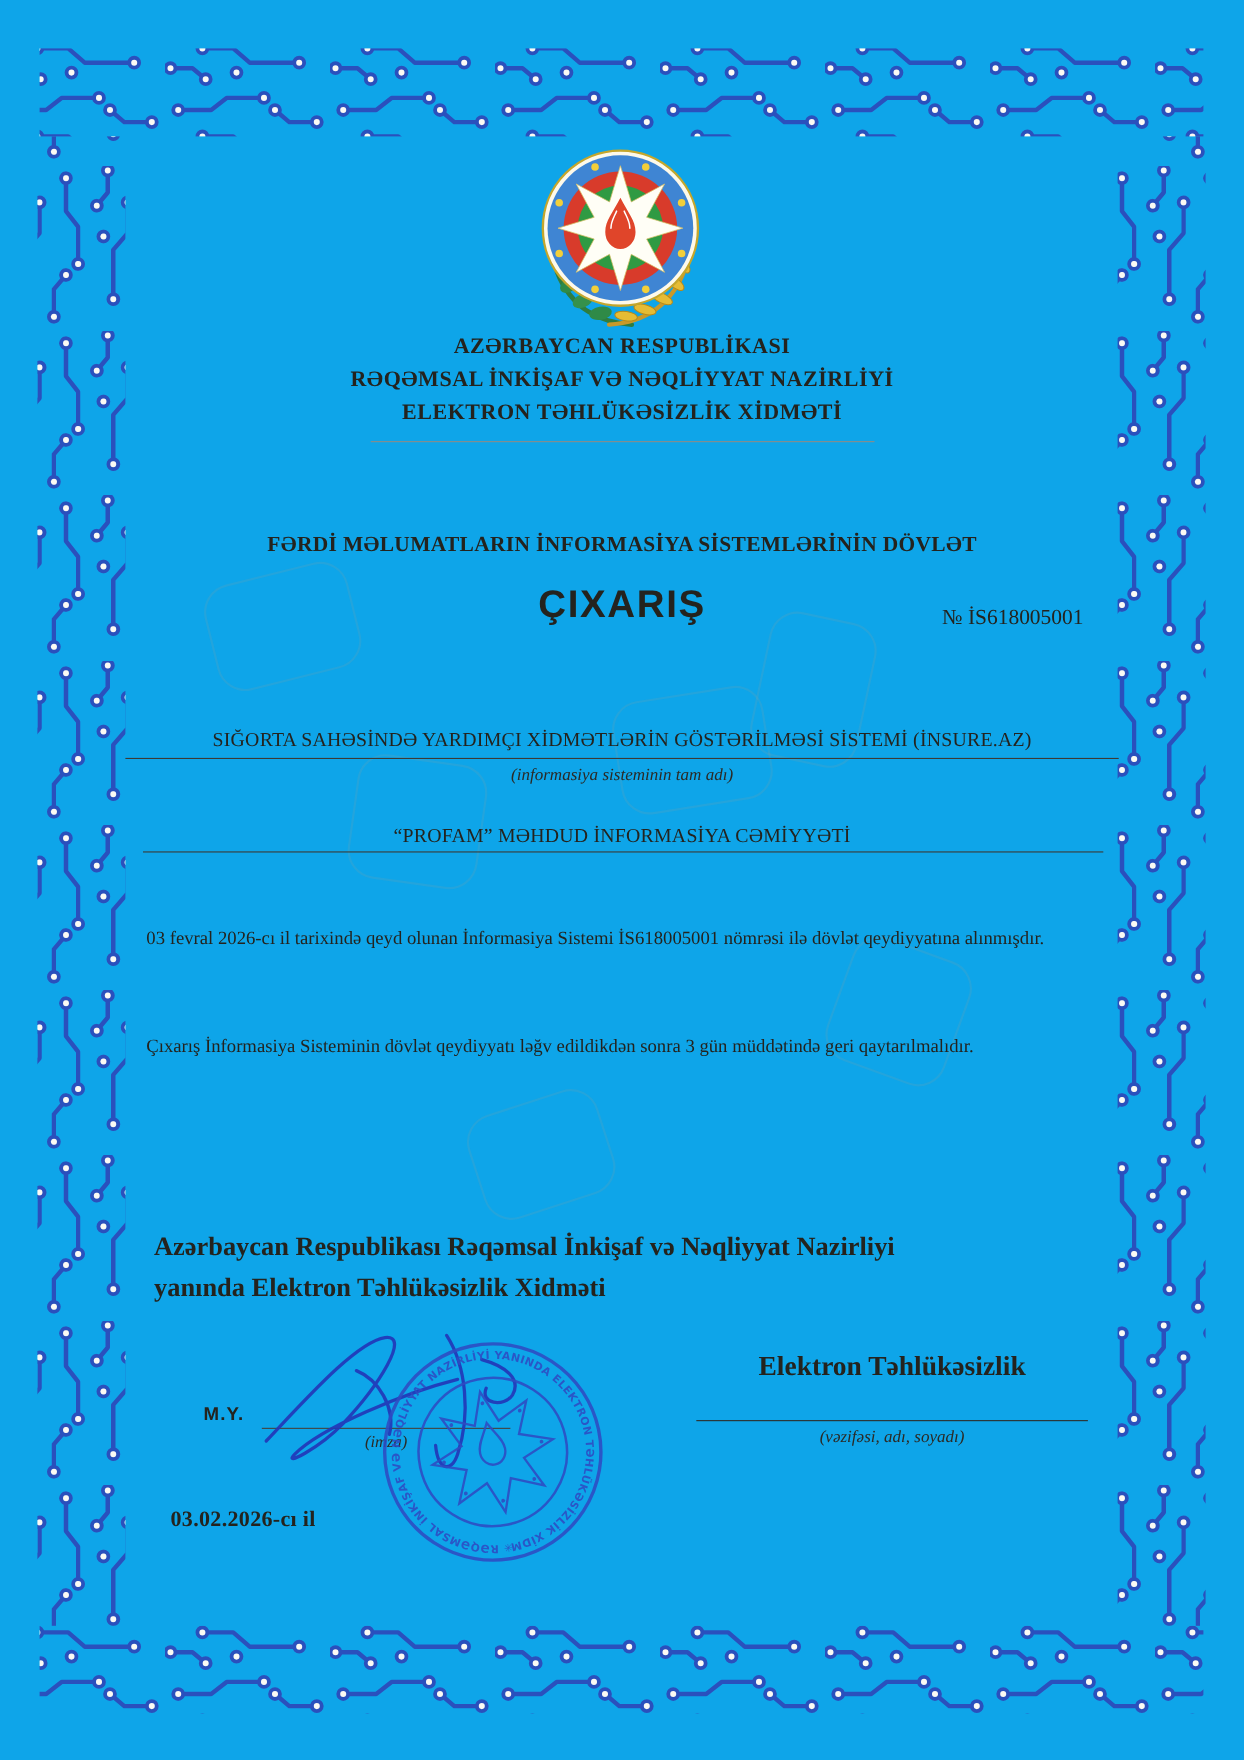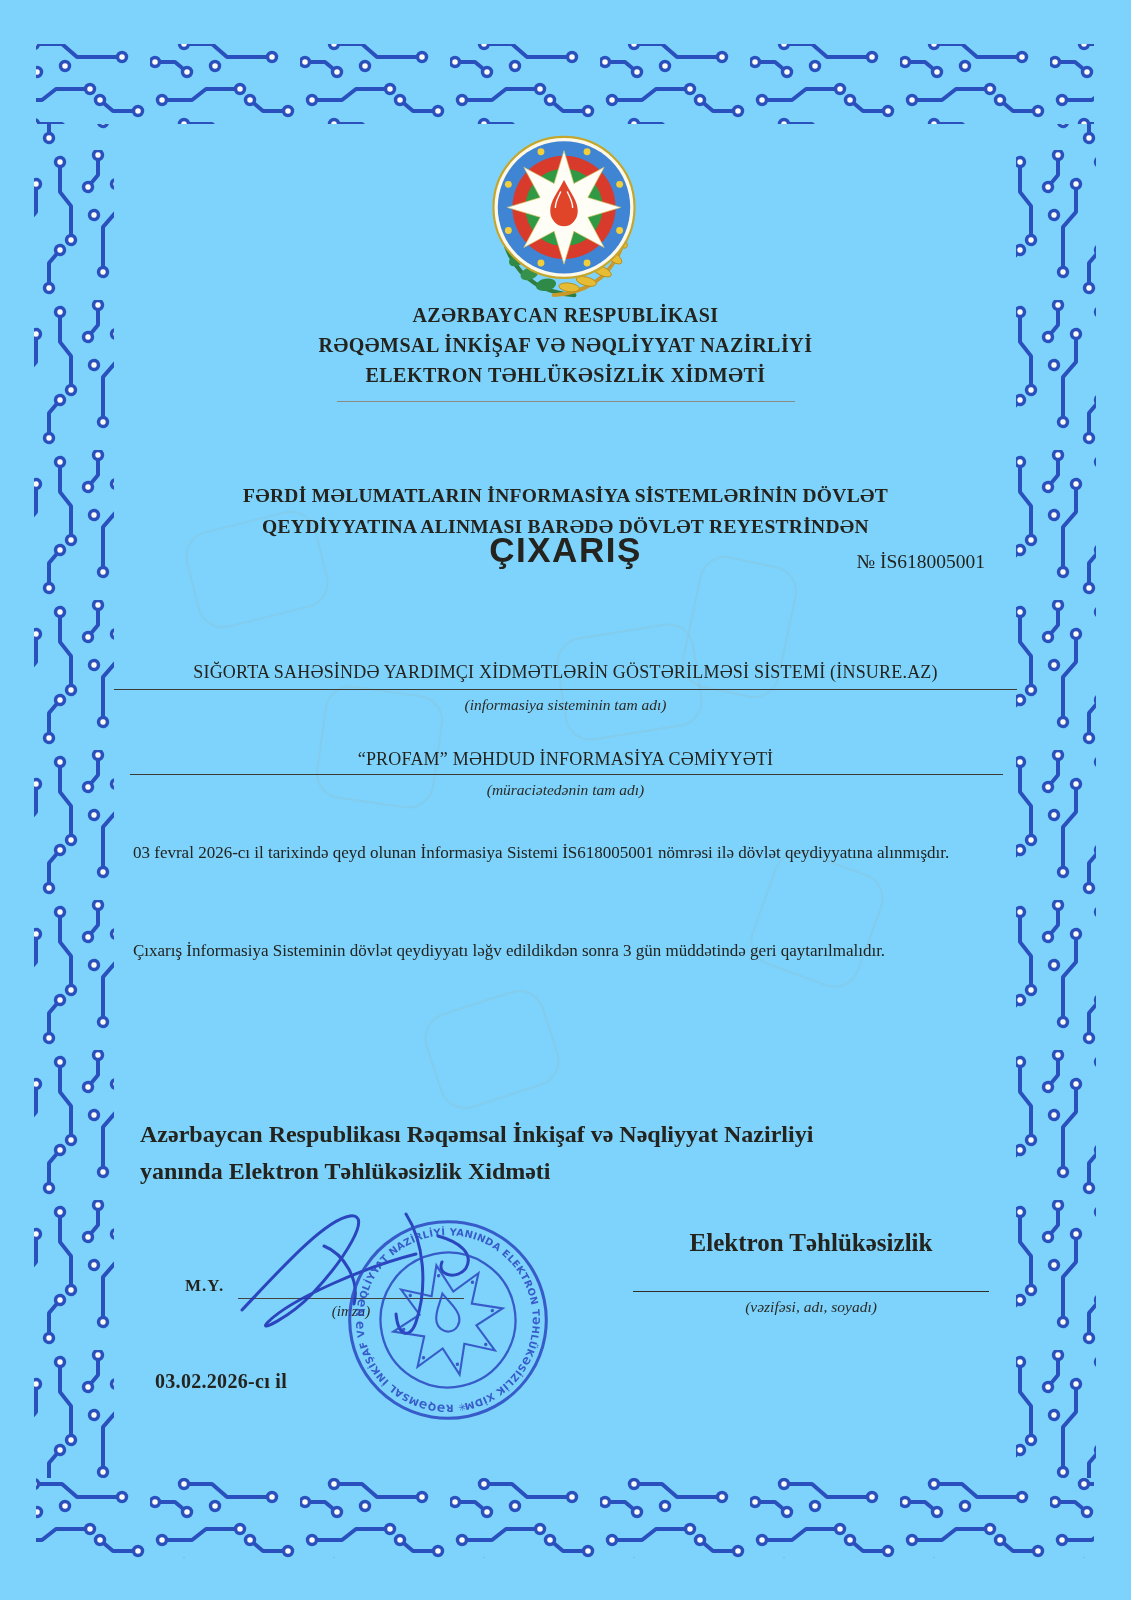--- a/index.html
+++ b/index.html
@@ -1,36 +1,36 @@
 <!DOCTYPE html>
 <html><head>
 <meta charset="utf-8">
 <style>
   html,body{margin:0;padding:0;}
   .page{
     position:relative; width:1131px; height:1600px;
-    background:#7dd3fc; overflow:hidden;
+    background:#0ea5e9; overflow:hidden;
     font-family:"Liberation Serif","DejaVu Serif",serif;
     color:#24231e;
   }
   .abs{position:absolute;}
   .centered{left:0;width:100%;text-align:center;}
   .hdr{font-weight:bold;font-size:20px;line-height:30px;letter-spacing:.5px;}
   .subject{font-weight:bold;font-size:19.5px;line-height:31px;letter-spacing:.3px;}
   .doc-title{font-family:"Liberation Sans","DejaVu Sans",sans-serif;
     font-weight:bold;font-size:35px;letter-spacing:1.5px;margin-top:18px;}
   .docnum{font-size:19.5px;}
   .uname{font-size:18px;letter-spacing:.2px;}
   .rule{border-top:1.6px solid #3b3a36;height:0;}
   .thinrule{border-top:1.3px solid #8c8c88;height:0;}
   .caption{font-style:italic;font-size:15.5px;color:#2b2a25;}
   .para{font-size:17px;line-height:38px;text-align:justify;}
   .issuer{font-weight:bold;font-size:24px;line-height:37px;}
   .signer{font-weight:bold;font-size:25px;line-height:29px;text-align:center;}
-  .my{font-family:Liberation Serif, serif;font-weight:bold;
+  .my{font-family:Liberation Sans, sans-serif;font-weight:bold;
       font-size:17px;letter-spacing:1px;}
   .date{font-weight:bold;font-size:20px;letter-spacing:.3px;}
   .wm{position:absolute;border:2px solid rgba(168,162,140,.14);border-radius:26px;}
   svg text{user-select:none;}
 </style>
 </head>
 <body>
 
 <div class="page">
 
@@ -111,33 +111,31 @@
 
   <div class="abs centered hdr" style="top:300px;">
     <div>AZƏRBAYCAN RESPUBLİKASI</div>
     <div>RƏQƏMSAL İNKİŞAF  VƏ NƏQLİYYAT NAZİRLİYİ</div>
     <div>ELEKTRON TƏHLÜKƏSİZLİK XİDMƏTİ</div>
   </div>
   <div class="abs thinrule" style="top:401px;left:337px;width:458px;"></div>
 
   <div class="abs centered subject" style="top:432px;margin-top:48px;">
     <div>FƏRDİ MƏLUMATLARIN İNFORMASİYA SİSTEMLƏRİNİN DÖVLƏT</div>
-    <div>QEYDİYYATINA ALINMASI BARƏDƏ DÖVLƏT REYESTRİNDƏN</div>
   </div>
 
   <div class="abs centered doc-title" style="top:512px;">ÇIXARIŞ</div>
   <div class="abs docnum" style="top:551px;right:146px;">№ İS618005001</div>
 
   <div class="abs centered uname" style="top:662px;">SIĞORTA SAHƏSİNDƏ YARDIMÇI XİDMƏTLƏRİN GÖSTƏRİLMƏSİ SİSTEMİ (İNSURE.AZ)</div>
   <div class="abs rule" style="top:689px;left:114px;width:903px;"></div>
   <div class="abs centered caption" style="top:696px;text-align:center;">(informasiya sisteminin tam adı)</div>
 
   <div class="abs centered uname" style="top:749px;">“PROFAM” MƏHDUD İNFORMASİYA CƏMİYYƏTİ</div>
   <div class="abs rule" style="top:774px;left:130px;width:873px;"></div>
-  <div class="abs centered caption" style="top:781px;">(müraciətedənin tam adı)</div>
 
   <div class="abs para" style="top:834px;left:133px;width:860px;">03 fevral 2026-cı il tarixində qeyd olunan İnformasiya Sistemi İS618005001 nömrəsi ilə dövlət qeydiyyatına alınmışdır.</div>
   <div class="abs para" style="top:932px;left:133px;width:860px;">Çıxarış İnformasiya Sisteminin dövlət qeydiyyatı ləğv edildikdən sonra 3 gün müddətində geri qaytarılmalıdır.</div>
 
   <div class="abs issuer" style="top:1116px;left:140px;width:760px;">
     <div>Azərbaycan Respublikası Rəqəmsal İnkişaf və Nəqliyyat Nazirliyi</div>
     <div>yanında Elektron Təhlükəsizlik Xidməti</div>
   </div>
 
   <div class="abs my" style="top:1276px;left:185px;">M.Y.</div>

